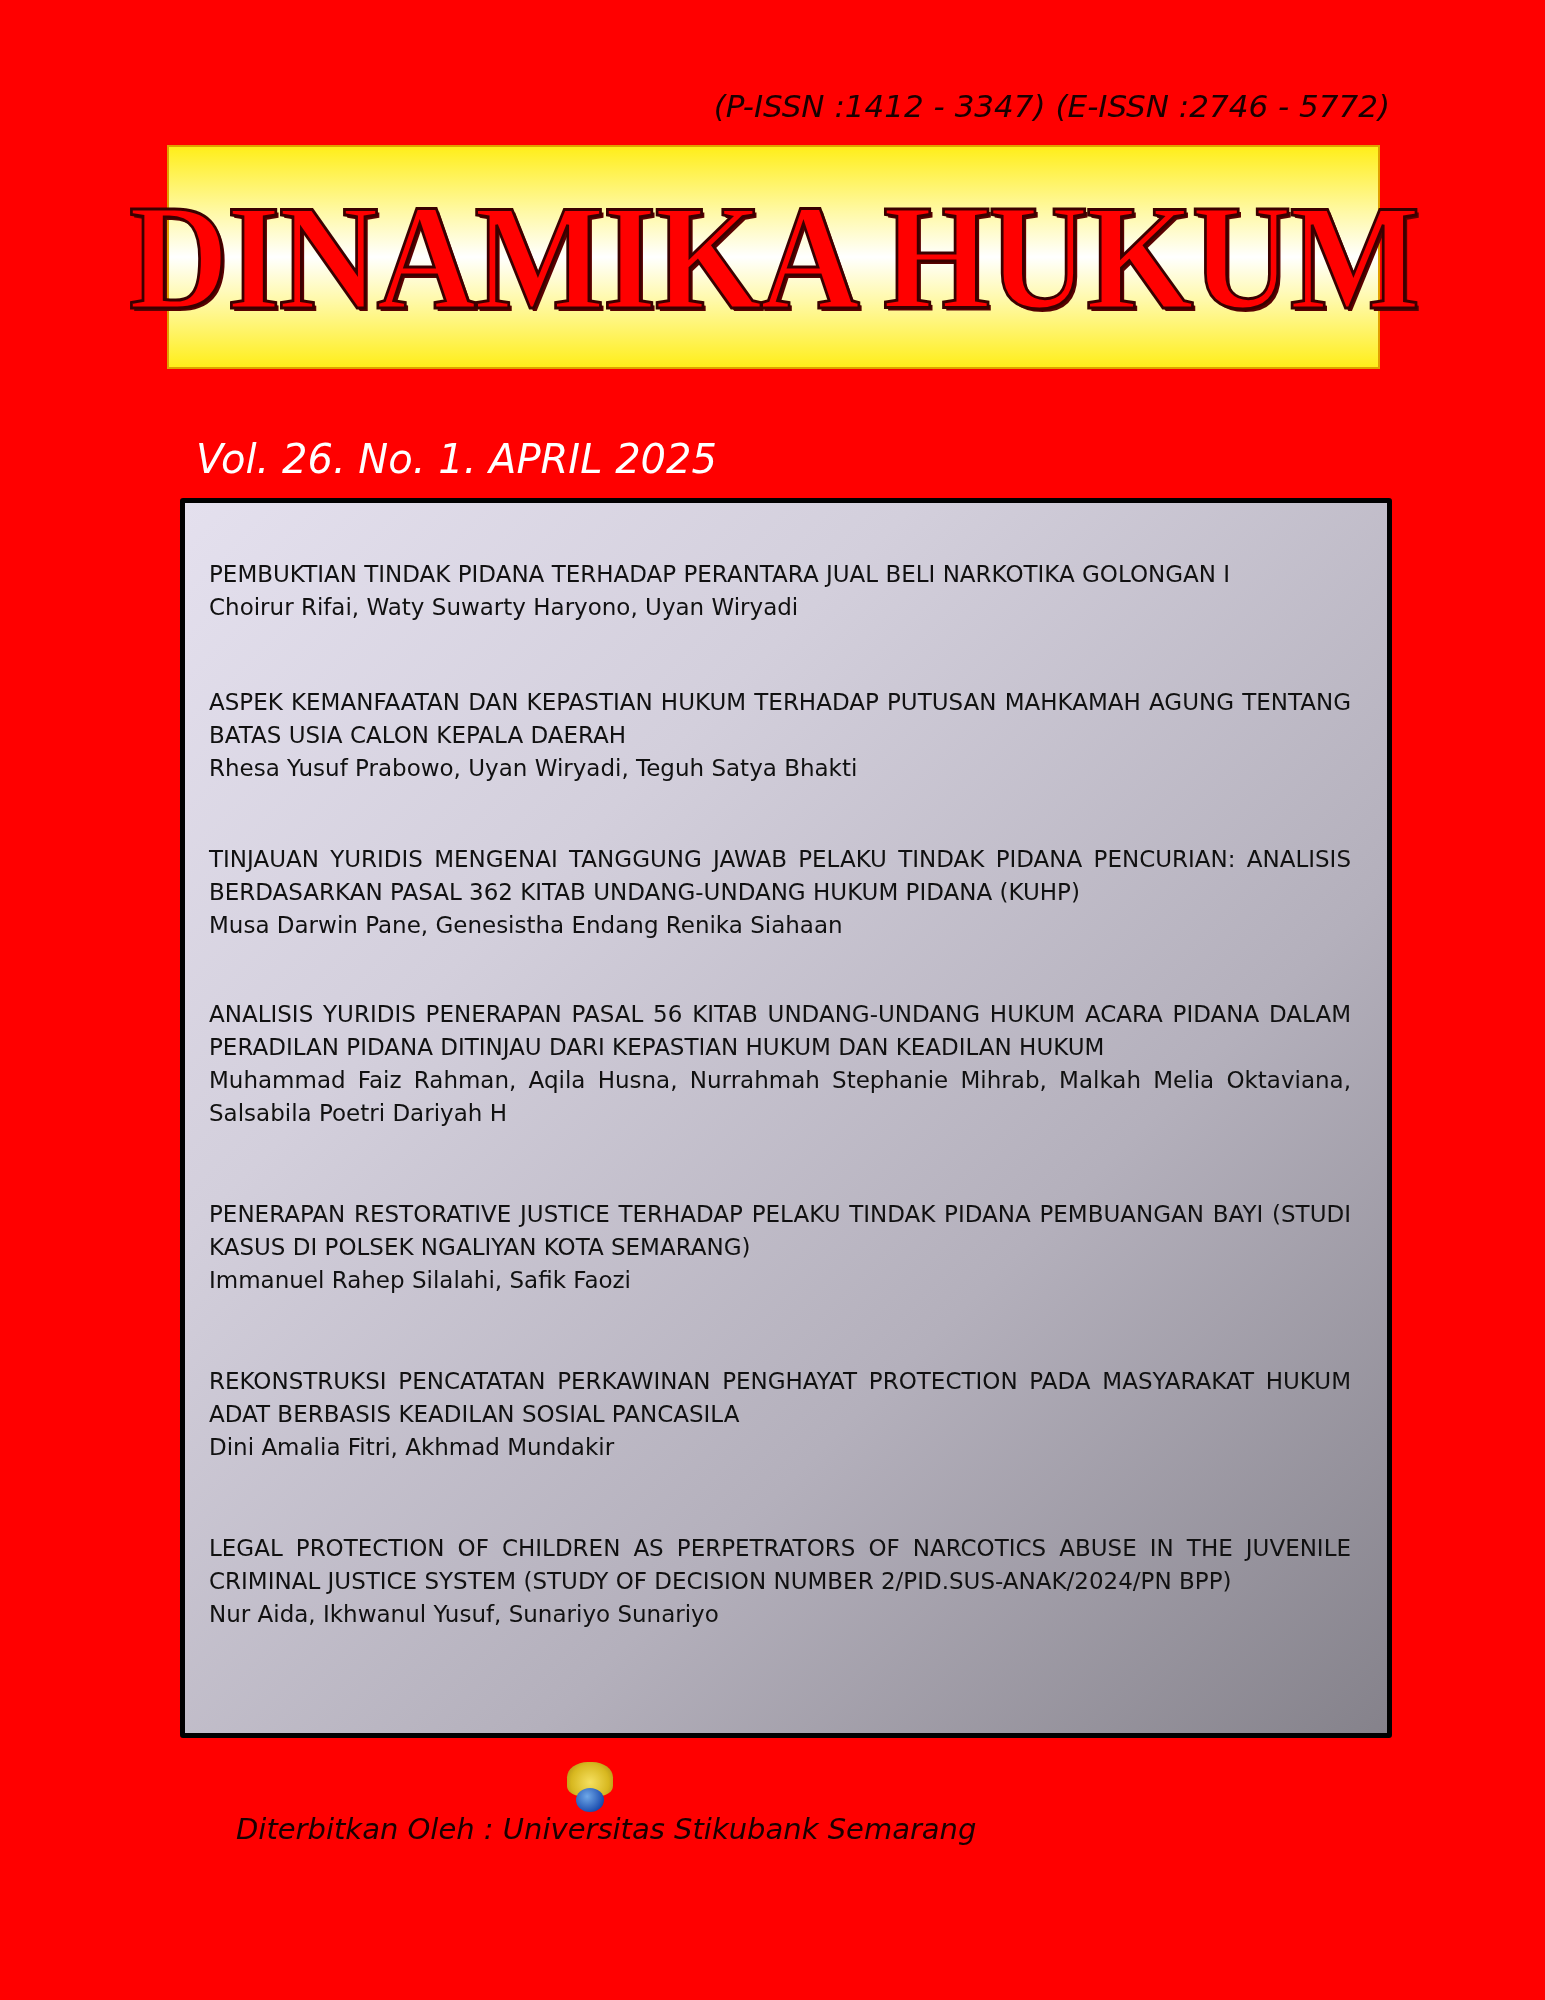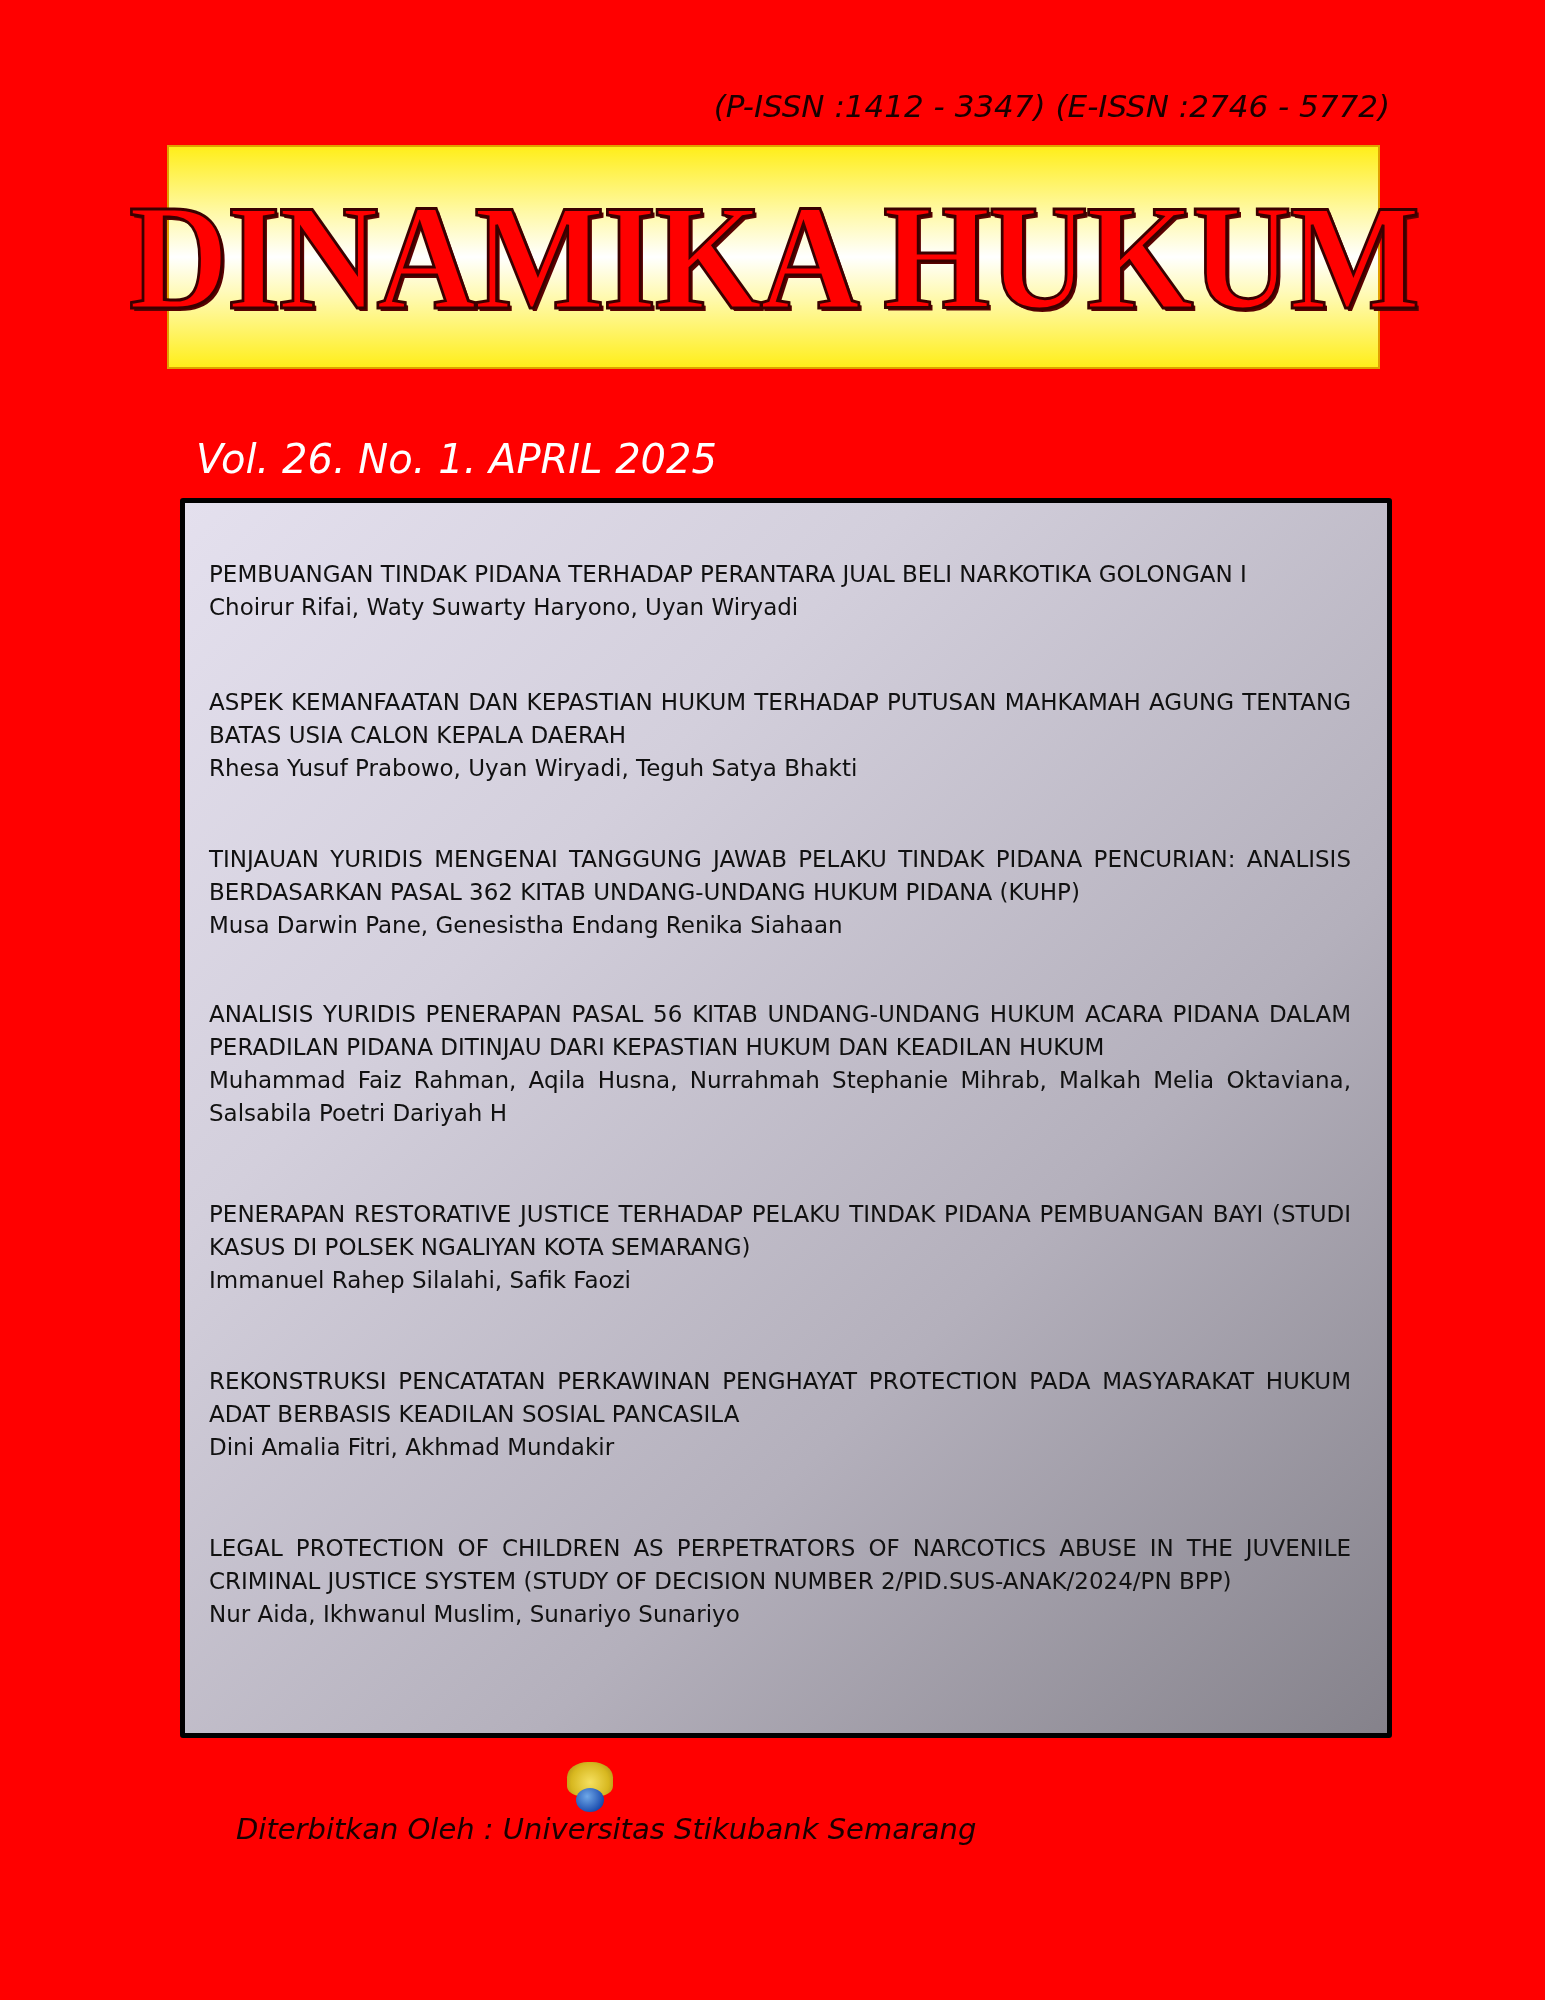--- a/index.html
+++ b/index.html
@@ -123,21 +123,21 @@
 <div class="issn">(P-ISSN :1412 - 3347) (E-ISSN :2746 - 5772)</div>
 
 <div class="masthead">
   <span class="masthead-title">DINAMIKA HUKUM</span>
 </div>
 
 <div class="volume">Vol. 26. No. 1. APRIL 2025</div>
 
 <div class="toc-box">
   <div class="article">
-    <span class="title">PEMBUANGAN TINDAK PIDANA TERHADAP PERANTARA JUAL BELI NARKOTIKA GOLONGAN I</span>
+    <span class="title">PEMBUKTIAN TINDAK PIDANA TERHADAP PERANTARA JUAL BELI NARKOTIKA GOLONGAN I</span>
     <span class="authors">Choirur Rifai, Waty Suwarty Haryono, Uyan Wiryadi</span>
   </div>
   <div class="article gap-1">
     <span class="title">ASPEK KEMANFAATAN DAN KEPASTIAN HUKUM TERHADAP PUTUSAN MAHKAMAH AGUNG TENTANG BATAS USIA CALON KEPALA DAERAH</span>
     <span class="authors">Rhesa Yusuf Prabowo, Uyan Wiryadi, Teguh Satya Bhakti</span>
   </div>
   <div class="article gap-2">
     <span class="title">TINJAUAN YURIDIS MENGENAI TANGGUNG JAWAB PELAKU TINDAK PIDANA PENCURIAN: ANALISIS BERDASARKAN PASAL 362 KITAB UNDANG-UNDANG HUKUM PIDANA (KUHP)</span>
     <span class="authors">Musa Darwin Pane, Genesistha Endang Renika Siahaan</span>
   </div>
@@ -148,21 +148,21 @@
   <div class="article gap-4">
     <span class="title">PENERAPAN RESTORATIVE JUSTICE TERHADAP PELAKU TINDAK PIDANA PEMBUANGAN BAYI (STUDI KASUS DI POLSEK NGALIYAN KOTA SEMARANG)</span>
     <span class="authors">Immanuel Rahep Silalahi, Safik Faozi</span>
   </div>
   <div class="article gap-5">
     <span class="title">REKONSTRUKSI PENCATATAN PERKAWINAN PENGHAYAT PROTECTION PADA MASYARAKAT HUKUM ADAT BERBASIS KEADILAN SOSIAL PANCASILA</span>
     <span class="authors">Dini Amalia Fitri, Akhmad Mundakir</span>
   </div>
   <div class="article gap-6">
     <span class="title">LEGAL PROTECTION OF CHILDREN AS PERPETRATORS OF NARCOTICS ABUSE IN THE JUVENILE CRIMINAL JUSTICE SYSTEM (STUDY OF DECISION NUMBER 2/PID.SUS-ANAK/2024/PN BPP)</span>
-    <span class="authors">Nur Aida, Ikhwanul Muslim, Sunariyo Sunariyo</span>
+    <span class="authors">Nur Aida, Ikhwanul Yusuf, Sunariyo Sunariyo</span>
   </div>
 </div>
 
 <div class="footer">
   <div class="logo">
     <div class="wings"></div>
     <div class="globe"></div>
   </div>
   <span class="publisher">Diterbitkan Oleh : Universitas Stikubank Semarang</span>
 </div>

